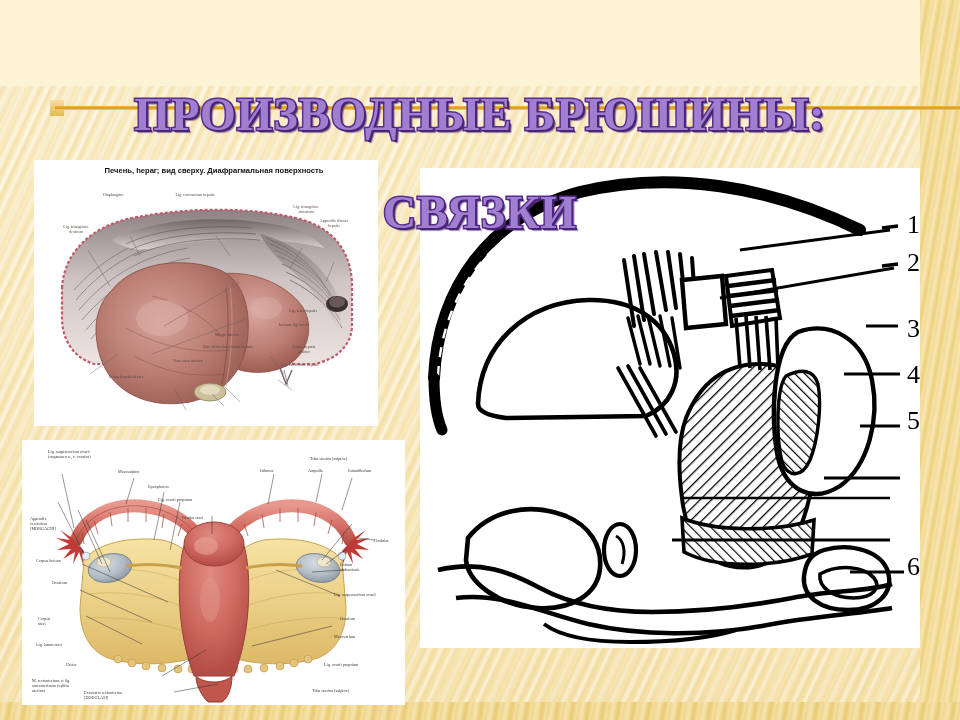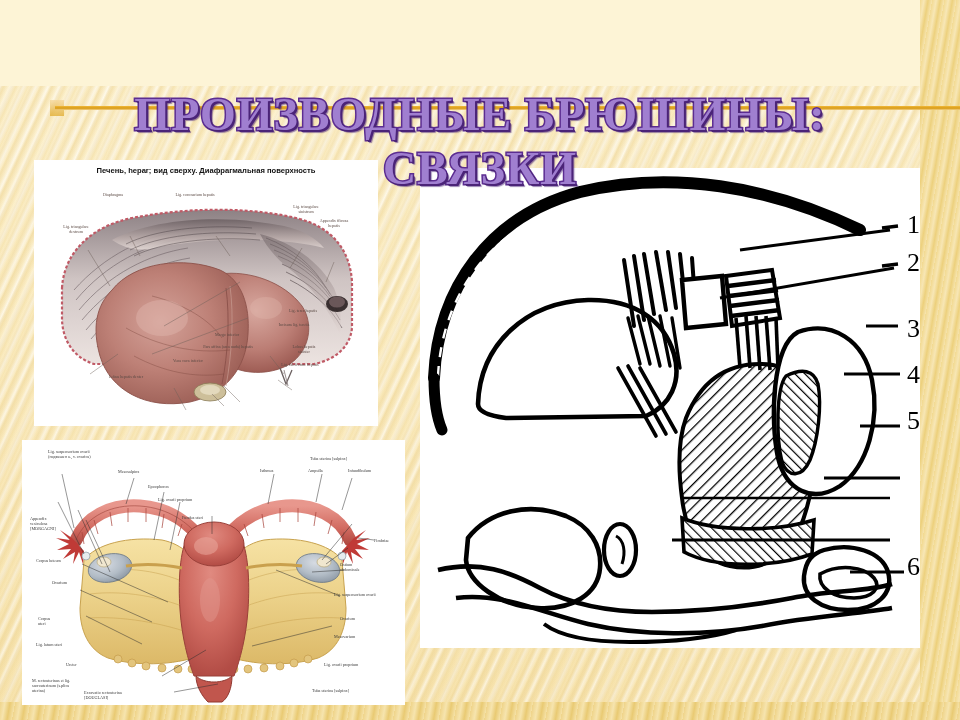--- a/index.html
+++ b/index.html
@@ -58,41 +58,41 @@
     color:#a07fd0;
     -webkit-text-stroke:3px #5c2d91;
     paint-order:stroke fill;
     text-shadow:
        1px 1px 0 #4b2478,
        2px 2px 0 #4b2478,
        3px 3px 1px rgba(75,36,120,.55);
     z-index:6;
     white-space:pre-line;
   }
-  .title-line2{ display:block; }
+  .title-line2{ display:block;margin-top:44px; }
 
   
   .rule{
     position:absolute;left:55px;top:106px;width:905px;height:4px;
     background:linear-gradient(180deg,#f2b93a 0%, #d79a16 55%, #f5d285 100%);
     z-index:5;
   }
   .rule-cap{
     position:absolute;left:50px;top:100px;width:14px;height:16px;
     background:linear-gradient(180deg,#f6d79a,#e0ab2c);
     opacity:.75;z-index:5;
   }
 
   
   .fig{position:absolute;background:#fff;overflow:hidden;z-index:4;}
 
   
   #fig-liver{left:34px;top:160px;width:344px;height:266px;}
   .liver-caption{
-    position:absolute;left:0;top:6px;width:100%;text-align:center;
+    position:absolute;left:8px;top:6px;width:100%;text-align:center;
     font-size:7.6px;font-weight:bold;color:#111;
     font-family:"Liberation Sans",sans-serif;
   }
   .liver-canvas{position:absolute;left:0;top:18px;width:344px;height:248px;}
   .lv-label{
     position:absolute;font-size:4.1px;color:#5b4a44;line-height:5px;
     font-family:"Liberation Serif",serif;white-space:pre-line;text-align:center;
   }
 
   

